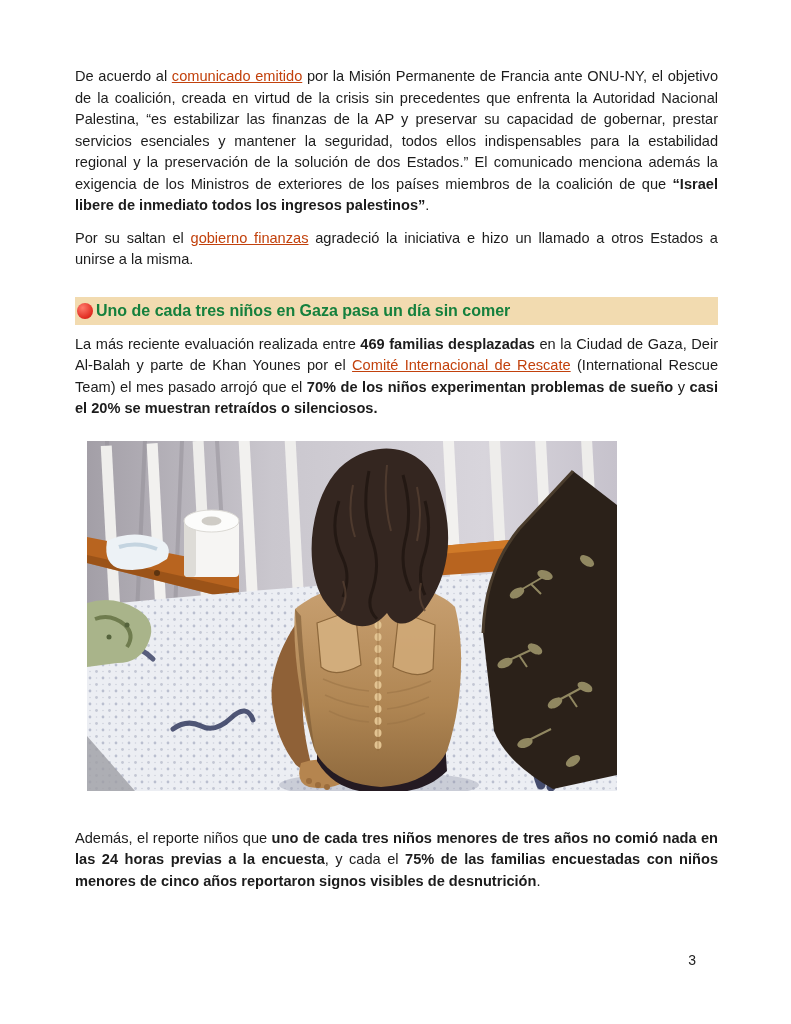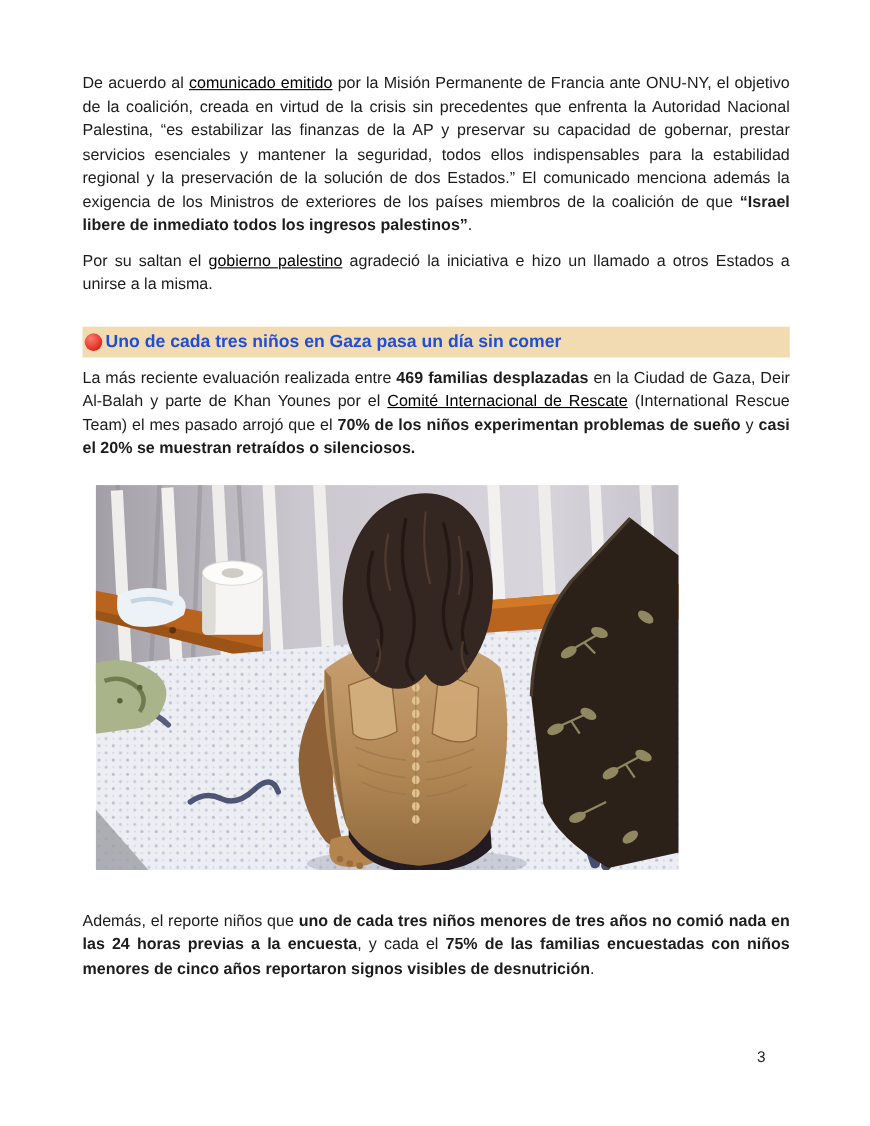--- a/index.html
+++ b/index.html
@@ -17,42 +17,42 @@
     width:643px;
   }
   .para{
     font-size:14.6px;
     line-height:21.5px;
     text-align:justify;
     margin:0 0 11px 0;
   }
   .para b{font-weight:bold;}
   a.doclink{
-    color:#000000;
+    color:#c2410c;
     text-decoration:underline;
     cursor:pointer;
   }
   .heading-band{
     display:flex;
     align-items:center;
     background:#f2dbb0;
     height:28px;
     margin:26px 0 9px 0;
   }
   .red-dot{
     width:16px;height:16px;
     border-radius:50%;
     background:radial-gradient(circle at 35% 30%, #ff7a6b, #e02b20 70%, #b71c12 100%);
     margin:0 3px 0 2px;
     flex:0 0 auto;
   }
   .heading-text{
     font-size:16px;
     font-weight:bold;
-    color:#1d4ed8;
+    color:#15803d;
     white-space:nowrap;
   }
   .photo-wrap{
     width:530px;height:350px;
     margin:21px 0 37px 12px;
   }
   .photo-wrap svg{display:block;width:530px;height:350px;}
   .page-number{
     position:absolute;
     right:95px;top:952px;
@@ -61,21 +61,21 @@
   }
 </style>
 </head>
 <body>
 
 <div class="page">
   <div class="content">
 
     <p class="para"><span>De acuerdo al </span><a class="doclink">comunicado emitido</a><span> por la Misión Permanente de Francia ante ONU-NY, el objetivo de la coalición, creada en virtud de la crisis sin precedentes que enfrenta la Autoridad Nacional Palestina,  “es estabilizar las finanzas de la AP y preservar su capacidad de gobernar, prestar servicios esenciales y mantener la seguridad, todos ellos indispensables para la estabilidad regional y la preservación de la solución de dos Estados.” El comunicado menciona además la exigencia de los Ministros de exteriores de los países miembros de la coalición de que </span><b>“Israel libere de inmediato todos los ingresos palestinos”</b><span>.</span></p>
 
-    <p class="para"><span>Por su saltan el </span><a class="doclink">gobierno palestino</a><span> agradeció la iniciativa e hizo un llamado a otros Estados a unirse a la misma.</span></p>
+    <p class="para"><span>Por su saltan el </span><a class="doclink">gobierno finanzas</a><span> agradeció la iniciativa e hizo un llamado a otros Estados a unirse a la misma.</span></p>
 
     <div class="heading-band">
       <span class="red-dot"></span>
       <span class="heading-text">Uno de cada tres niños en Gaza pasa un día sin comer</span>
     </div>
 
     <p class="para"><span>La más reciente evaluación realizada entre </span><b>469 familias desplazadas</b><span> en la Ciudad de Gaza, Deir Al-Balah y parte de Khan Younes por el </span><a class="doclink">Comité Internacional de Rescate</a><span> (International Rescue Team) el mes pasado arrojó que el </span><b>70% de los niños experimentan problemas de sueño</b><span> y </span><b>casi el 20% se muestran retraídos o silenciosos.</b></p>
 
     <div class="photo-wrap">
       <svg viewBox="0 0 530 350" role="img" aria-label="Niño desnutrido con la columna y las costillas visibles, sentado de espaldas sobre una cama de hospital con sábana estampada, rollo de papel a la izquierda y almohada oscura con hojas a la derecha">

